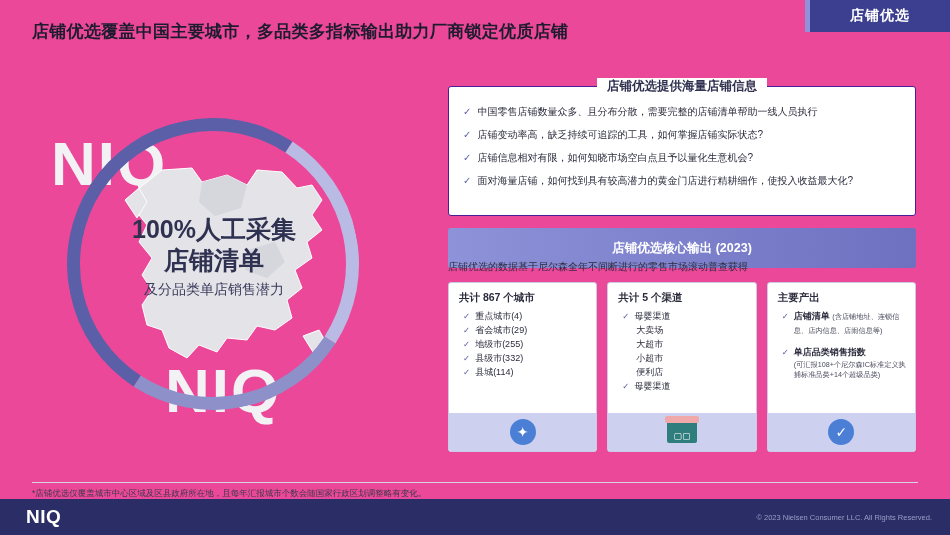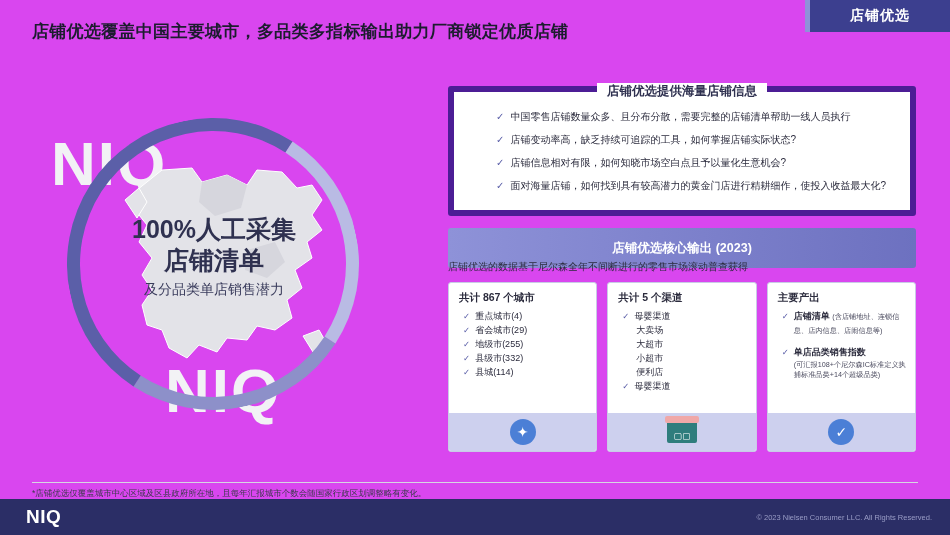--- a/index.html
+++ b/index.html
@@ -2,21 +2,21 @@
 <html><head>
 <meta charset="utf-8">
 <style>
   * { box-sizing: border-box; margin: 0; padding: 0; }
   html, body {
     width: 950px; height: 535px;
     font-family: "Liberation Sans", "DejaVu Sans", sans-serif;
     background: #ffffff;
     overflow: hidden;
   }
-  .slide { position: relative; width: 950px; height: 535px; background:#d946ef; }
+  .slide { position: relative; width: 950px; height: 535px; background:#ec4899; }
 
   
   .corner-badge {
     position: absolute; top: 0; right: 0;
     width: 140px; height: 32px;
     background: #3c3f8f;
     color: #fff;
     font-size: 14px; font-weight: bold;
     display: flex; align-items: center; justify-content: center;
     letter-spacing: 1px;
@@ -63,23 +63,22 @@
     text-align:center; color:#2f3150;
   }
   .ct-1 { font-size: 25px; font-weight: bold; line-height: 1.25; color:#2f3150;}
   .ct-2 { font-size: 25px; font-weight: bold; line-height: 1.25; color:#2f3150;}
   .ct-3 { font-size: 14px; margin-top: 4px; color:#3a3c5c; }
 
   
   .info-panel {
     position:absolute; left: 448px; top: 86px;
     width: 468px; height: 130px;
-    border: 6px solid #4c1d95; border-radius: 3px;
+    border: 1px solid #4c1d95; border-radius: 3px;
     background:#fff;
-    padding-left:28px;
   }
   .info-panel-title {
     position:absolute; top: -9px; left: 50%; transform: translateX(-50%);
     background:#fff; padding: 0 10px;
     font-size: 12.5px; font-weight: bold; color:#2f3150; white-space: nowrap;
   }
   .bullet-list { padding: 18px 14px 0 14px; }
   .bullet {
     display:flex; align-items:flex-start; gap:6px;
     font-size: 10px; color:#2b2b3d; line-height: 1.4;

